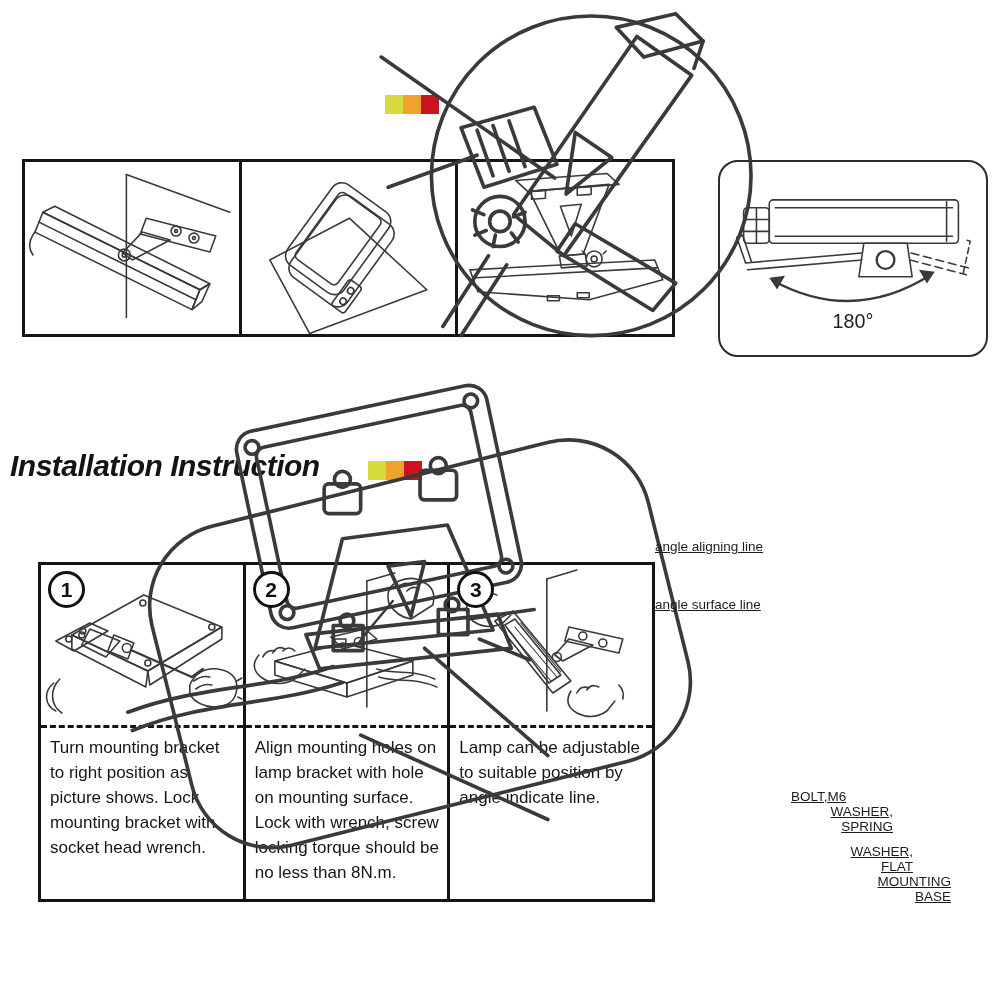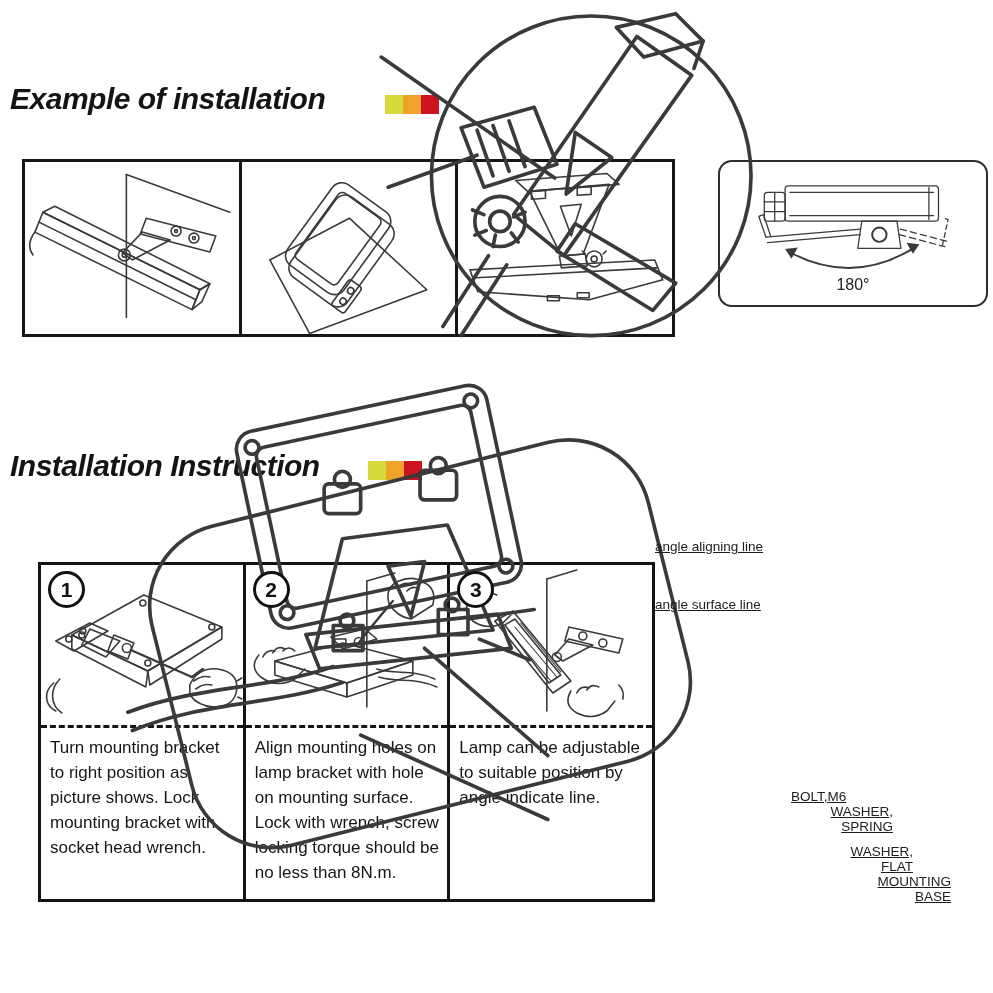--- a/index.html
+++ b/index.html
@@ -7,22 +7,22 @@
         font-family:"Liberation Sans", sans-serif;color:#111;}
   .heading{position:absolute;font-size:30px;font-weight:bold;font-style:italic;
            letter-spacing:-0.5px;color:#141414;white-space:nowrap;}
   .sq-row{position:absolute;display:flex;}
   .sq{width:18px;height:19px;}
   
   .panel-row{position:absolute;left:22px;top:159px;width:653px;height:178px;
              display:flex;border:3px solid #161616;box-sizing:border-box;background:#fff;}
   .panel{flex:1 1 0;position:relative;box-sizing:border-box;}
   .panel + .panel{border-left:3px solid #161616;}
-  .rot-box{position:absolute;left:718px;top:160px;width:270px;height:147px;
-           border:2.5px solid #2c2c2c;border-radius:14px;box-sizing:border-box;background:#fff;}
+  .rot-box{position:absolute;left:718px;top:160px;width:270px;height:197px;
+           border:2.5px solid #2c2c2c;border-radius:20px;box-sizing:border-box;background:#fff;}
   
   .steps{position:absolute;left:38px;top:562px;width:617px;height:340px;
          display:flex;border:3px solid #141414;box-sizing:border-box;background:#fff;}
   .step-col{flex:1 1 0;display:flex;flex-direction:column;box-sizing:border-box;}
   .step-col + .step-col{border-left:3px solid #141414;}
   .step-fig{position:relative;height:163px;flex:0 0 163px;border-bottom:3px dashed #141414;box-sizing:border-box;}
   .step-num{position:absolute;left:7px;top:6px;width:31px;height:31px;border:3px solid #111;
             border-radius:50%;display:flex;align-items:center;justify-content:center;
             font-size:21px;font-weight:bold;background:#fff;z-index:2;}
   .step-txt{flex:1;padding:7px 5px 4px 9px;font-size:17px;line-height:25px;color:#161616;}
@@ -36,21 +36,20 @@
   svg.draw .thin{stroke-width:1.1;}
   svg.draw .fillhead{fill:#3a3a3a;stroke:none;}
   svg.draw text{fill:#222;stroke:none;font-family:"Liberation Sans",sans-serif;}
   .overlay{position:absolute;left:650px;top:525px;width:343px;height:435px;}
 </style>
 </head>
 <body>
 
 <div class="page">
 
-  <div class="heading" style="left:10px;top:82px;">Example of installation</div>
   <div class="sq-row" style="left:385px;top:95px;">
     <span class="sq" style="background-color: rgb(215, 218, 59);"></span>
     <span class="sq" style="background-color: rgb(239, 163, 43);"></span>
     <span class="sq" style="background-color: rgb(203, 20, 32);"></span>
   </div>
 
   <div class="panel-row">
     <div class="panel">
       <svg class="draw" viewBox="0 0 215 172">
         <line x1="102" y1="12" x2="102" y2="156"></line>

